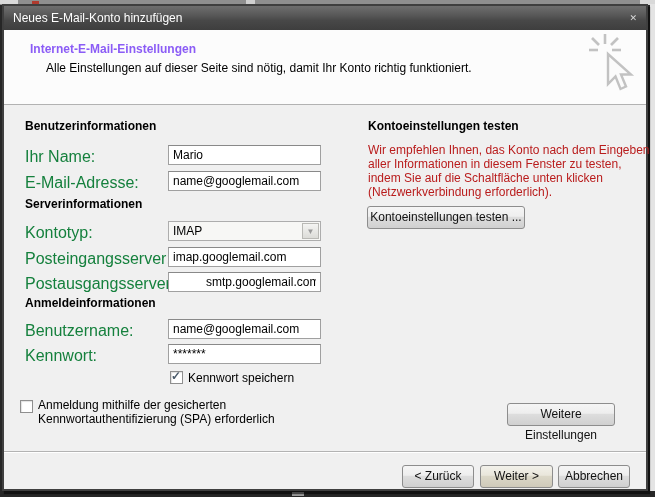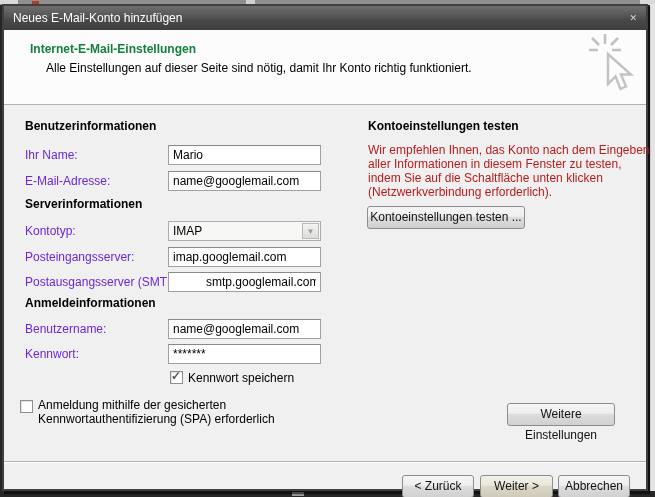--- a/index.html
+++ b/index.html
@@ -21,28 +21,28 @@
             border:2px solid #3f3f3f; background:#f0f0f0;
             box-shadow: 2px 3px 1px rgba(0,0,0,0.55); }
   .titlebar { position:absolute; left:0; top:0; right:0; height:24px;
               background:linear-gradient(180deg,#6e6e6e 0%,#575757 40%,#484848 60%,#3e3e3e 100%);
               color:#fff; font-size:12px; line-height:24px; padding-left:9px; }
   .titlebar .close { position:absolute; right:9px; top:0; line-height:24px;
                      font-size:9px; color:#d8d8d8; cursor:default; }
 
   .header { position:absolute; left:0; top:24px; right:0; height:75px;
             background:#fcfcfc; border-bottom:1px solid #b2b2b2; }
-  .header .h-title { position:absolute; left:26px; top:12px; font-size:12px; font-weight:bold; color:#15803d;text-align:center; }
+  .header .h-title { position:absolute; left:26px; top:12px; font-size:12px; font-weight:bold; color:#8b5cf6;text-align:center; }
   .header .h-sub   { position:absolute; left:42px; top:31px; font-size:12px; color:#000; }
   .cursor-gfx { position:absolute; right:6px; top:2px; }
 
   .bodyarea { position:absolute; left:0; top:100px; right:0; bottom:44px; background:#f0f0f0; }
 
   .sec { position:absolute; font-size:12px; font-weight:bold; color:#000; }
-  .lbl { position:absolute; font-size:12px; color:#6d28d9; }
+  .lbl { position:absolute; font-size:16px; color:#15803d; }
   .txt { position:absolute; width:153px; height:20px; border:1px solid #a0a0a0; border-top-color:#898989;
          background:#fff; font-family:"Liberation Sans",sans-serif; font-size:12px; padding:1px 4px; color:#000; }
 
   .combo { position:absolute; width:153px; height:20px; border:1px solid #adadad; background:#f7f7f5;
            font-size:12px; color:#000; }
   .combo .val { position:absolute; left:4px; top:2px; }
   .combo .dd  { position:absolute; right:1px; top:1px; width:17px; height:16px;
                 background:linear-gradient(180deg,#f4f4f2,#dcdcd8); border:1px solid #b9b9b5;
                 text-align:center; line-height:15px; font-size:8px; color:#9a9a9a; }
 
@@ -52,21 +52,21 @@
   .chklbl { position:absolute; font-size:12px; color:#000; }
 
   .btn { position:absolute; height:23px;
          background:linear-gradient(180deg,#f5f5f5 0%,#eeeeee 45%,#dedede 46%,#d0d0d0 100%);
          border:1px solid #8d8d8d; border-radius:3px; font-family:"Liberation Sans",sans-serif;
          font-size:12px; color:#111; text-align:center; line-height:21px; cursor:default; }
   .btn.default { background:linear-gradient(180deg,#f2f1ea 0%,#e9e6db 45%,#dcd8c8 46%,#cfcaba 100%); }
 
   .para { position:absolute; font-size:12px; line-height:14px; color:#b91c1c; }
 
-  .footer { position:absolute; left:0; bottom:0; right:0; height:28px; background:#f0f0f0;
+  .footer { position:absolute; left:0; bottom:10px; right:0; height:28px; background:#f0f0f0;
             border-top:1px solid #b3b3b3; box-shadow: inset 0 1px 0 #ffffff; }
 </style>
 </head>
 <body>
 
 <div class="screen">
 
   <div class="bg-top">
     <div class="bg-top-left"></div>
     <div class="bg-dot"></div>

